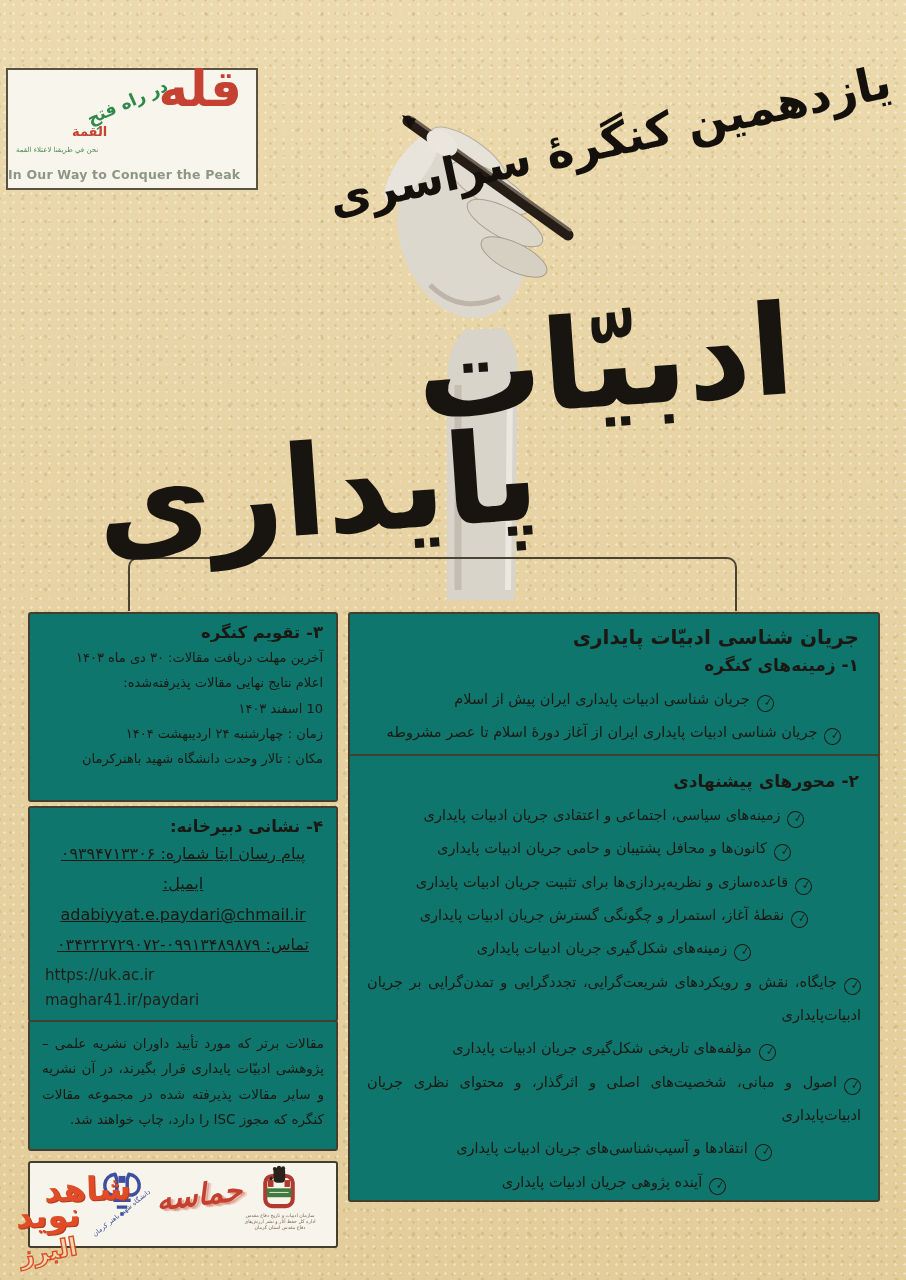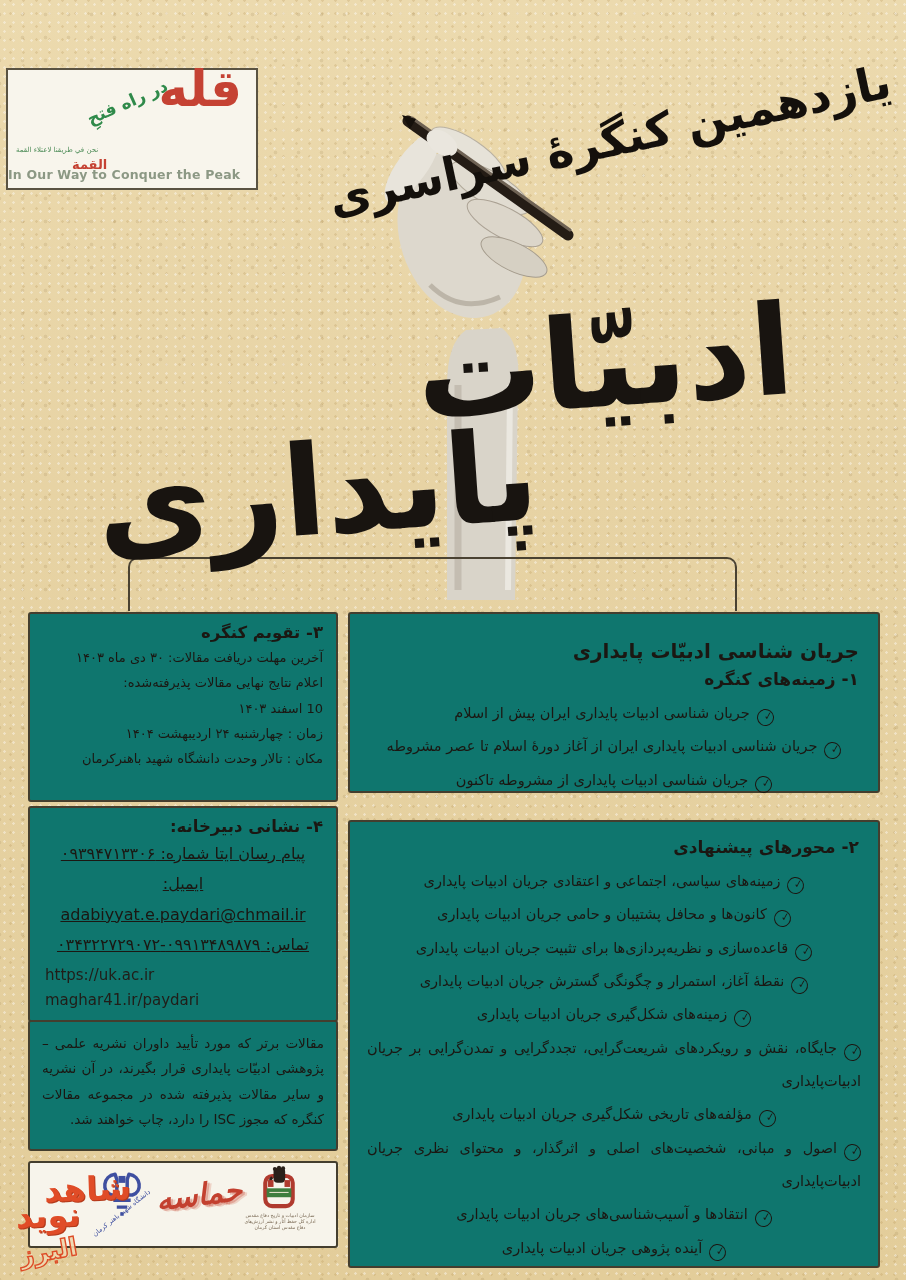--- a/index.html
+++ b/index.html
@@ -18,21 +18,21 @@
     background-position:0 0,4px 7px,11px 3px;
   }
   .rtl{direction:rtl;}
   
   .logo-box{
     position:absolute;left:6px;top:68px;width:252px;height:122px;
     background:#f8f5ec;border:2px solid #5a5342;box-sizing:border-box;z-index:3;
   }
   .lg-main{position:absolute;right:14px;top:-6px;font-size:50px;font-weight:bold;color:#c54233;line-height:1;}
   .lg-green{position:absolute;right:86px;top:22px;font-size:17px;font-weight:bold;color:#2f8a4a;transform:rotate(-24deg);white-space:nowrap;}
-  .lg-qomma{position:absolute;left:64px;bottom:16px;font-size:13px;font-weight:bold;color:#c54233;}
+  .lg-qomma{position:absolute;left:64px;bottom:49px;font-size:13px;font-weight:bold;color:#c54233;}
   .lg-tiny{position:absolute;left:8px;bottom:34px;font-size:7px;color:#4a8a55;white-space:nowrap;}
   .lg-en{position:absolute;bottom:6px;width:100%;text-align:left;font-size:12.5px;font-weight:bold;color:#8c9884;letter-spacing:.2px;}
   
   .congress-title{
     position:absolute;top:112px;right:10px;width:540px;text-align:center;
     transform:rotate(-12deg);font-size:46px;font-weight:bold;color:#14100c;
     white-space:nowrap;z-index:2;line-height:1.1;
   }
   .main-word{position:absolute;font-weight:bold;color:#181410;line-height:1;z-index:2;}
   .main-word1{top:300px;right:112px;font-size:125px;transform:rotate(-4deg);}
@@ -47,22 +47,22 @@
   }
   
   .panel{
     position:absolute;background:#0f766e;border:2.5px solid #443e2e;
     border-radius:3px;box-sizing:border-box;z-index:2;color:#1b1712;
   }
   #box-calendar{left:28px;top:612px;width:310px;height:190px;padding:8px 13px;}
   #box-secretariat{left:28px;top:806px;width:310px;height:216px;padding:8px 13px;}
   #box-note{left:28px;top:1020px;width:310px;height:131px;padding:9px 12px;}
   #box-logos{left:28px;top:1161px;width:310px;height:87px;background:#f7f4eb;}
-  #box-right1{left:348px;top:612px;width:532px;height:181px;padding:21px 17px;}
-  #box-right2{left:348px;top:820px;width:532px;height:448px;padding:9px 17px;}
+  #box-right1{left:348px;top:612px;width:532px;height:181px;padding:7px 17px;}
+  #box-right2{left:348px;top:754px;width:532px;height:448px;padding:9px 17px;}
   .box-title{font-size:16.5px;font-weight:bold;text-align:right;margin:1px 0 3px;}
   .cal-line{font-size:13px;line-height:1.95;text-align:right;}
   .sec-line{font-size:16px;line-height:1.9;text-align:center;text-decoration:underline;}
   .url-list{direction:ltr;text-align:left;font-size:15px;line-height:1.7;margin-top:2px;padding-left:2px;color:#211d18;}
   .note-text{font-size:13.5px;line-height:1.88;text-align:justify;}
   .rp-title{font-size:20px;font-weight:bold;text-align:right;margin:4px 2px 6px;}
   .rp-heading{font-size:17px;font-weight:bold;text-align:right;margin:6px 2px 8px;}
   .item{text-align:center;font-size:14.5px;line-height:2.3;}
   .item-inner{display:inline-block;max-width:100%;direction:rtl;text-align:justify;text-align-last:right;}
   .chk{

